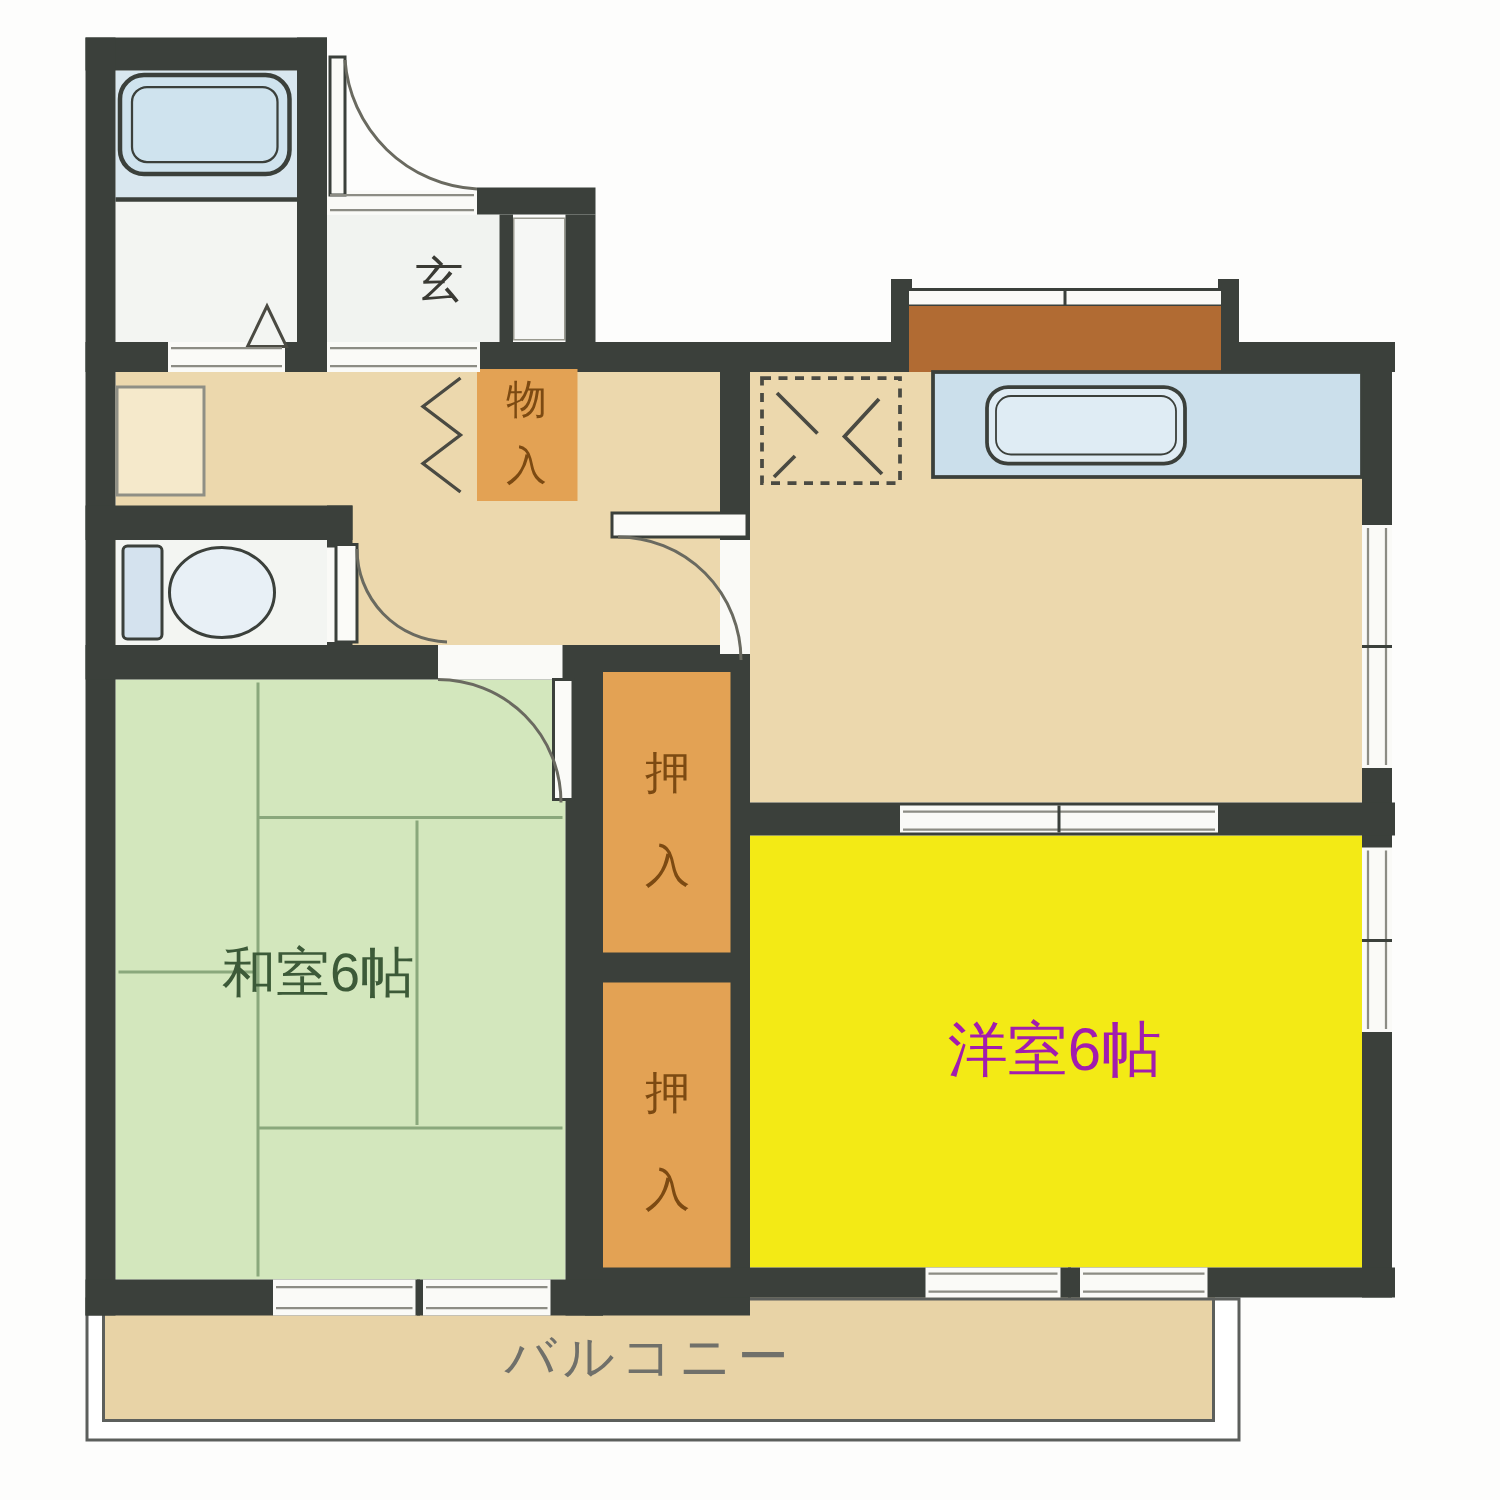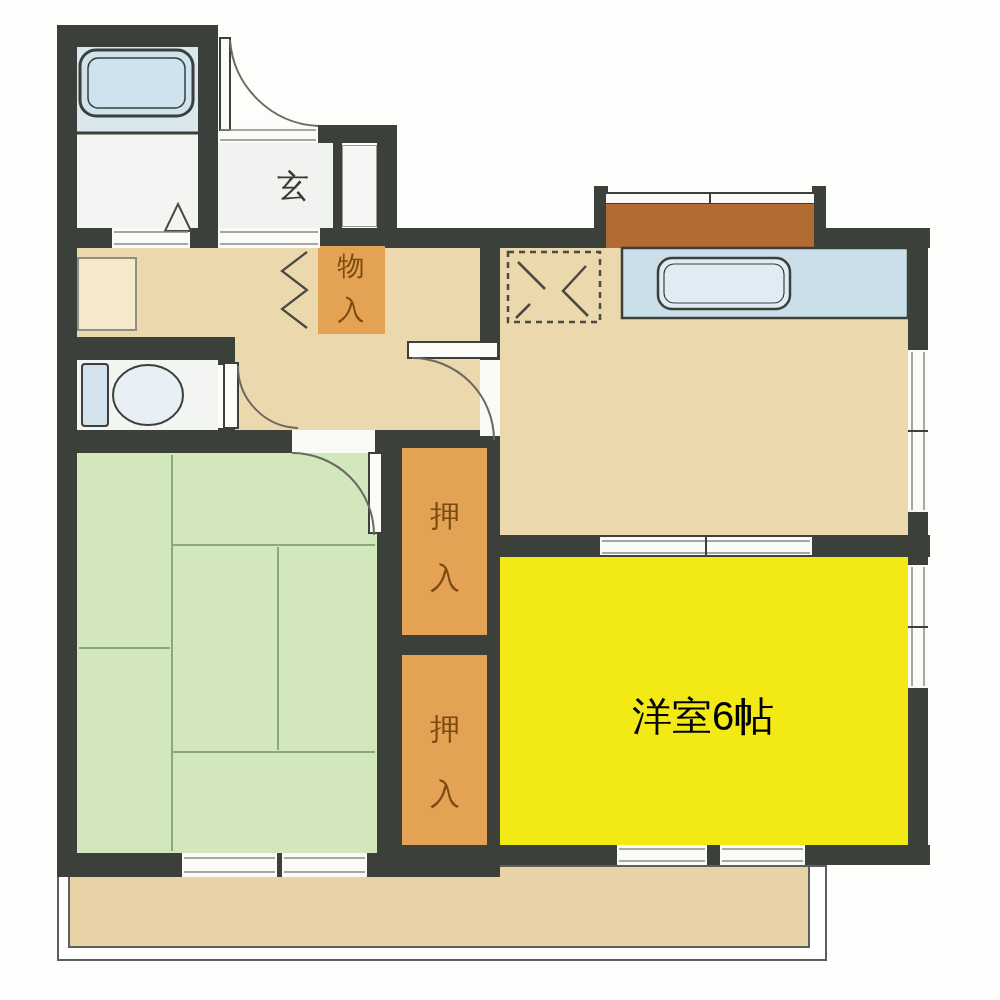--- a/index.html
+++ b/index.html
@@ -143,22 +143,24 @@
     <g stroke="#3b403b" stroke-width="2" fill="none">
       <path d="M908,431 L928,431"></path>
       <path d="M908,627 L928,627"></path>
       <path d="M713,845 L713,865"></path>
       <path d="M279,853 L279,877"></path>
       <path d="M706,537 L706,555"></path>
       <path d="M710,192 L710,204"></path>
     </g>
   </svg>
 
-  <div class="abs lbl" style="left:703px;top:716px;font-size:40px;color:#000000;">洋室6帖</div>
+  <div class="abs lbl" style="left:703px;top:700px;font-size:40px;color:#a21caf;">洋室6帖</div>
+  <div class="abs lbl" style="left:212px;top:649px;font-size:36px;color:#3c5a38;">和室6帖</div>
   <div class="abs lbl" style="left:293px;top:187px;font-size:32px;color:#3a3a34;">玄</div>
+  <div class="abs lbl" style="left:433px;top:905px;font-size:34px;color:#70706a;letter-spacing:4px;">バルコニー</div>
 
   <div class="abs lbl" style="left:351px;top:266px;font-size:27px;color:#7c4a12;">物</div>
   <div class="abs lbl" style="left:351px;top:310px;font-size:27px;color:#7c4a12;">入</div>
 
   <div class="abs lbl" style="left:445px;top:516px;font-size:30px;color:#7c4a12;">押</div>
   <div class="abs lbl" style="left:445px;top:578px;font-size:30px;color:#7c4a12;">入</div>
   <div class="abs lbl" style="left:445px;top:729px;font-size:30px;color:#7c4a12;">押</div>
   <div class="abs lbl" style="left:445px;top:794px;font-size:30px;color:#7c4a12;">入</div>
 
 </div>

